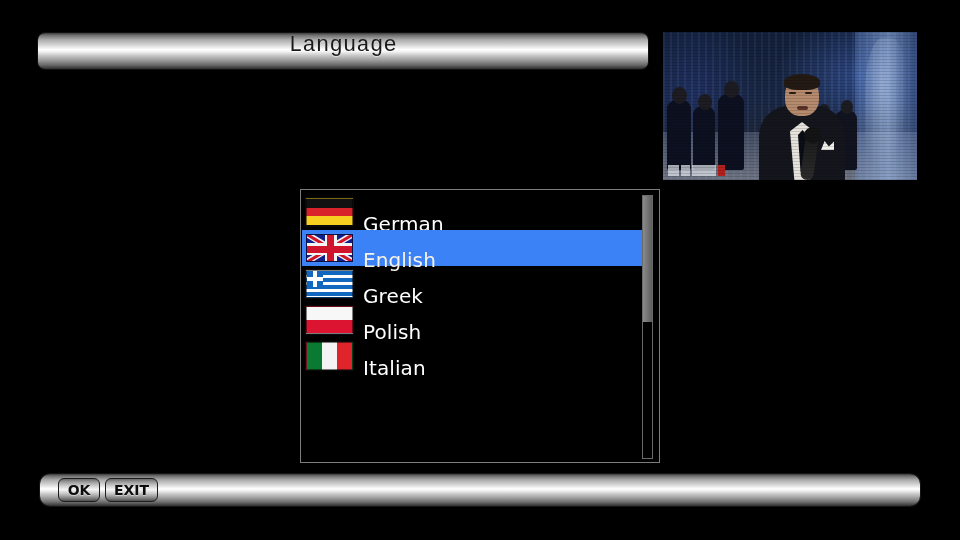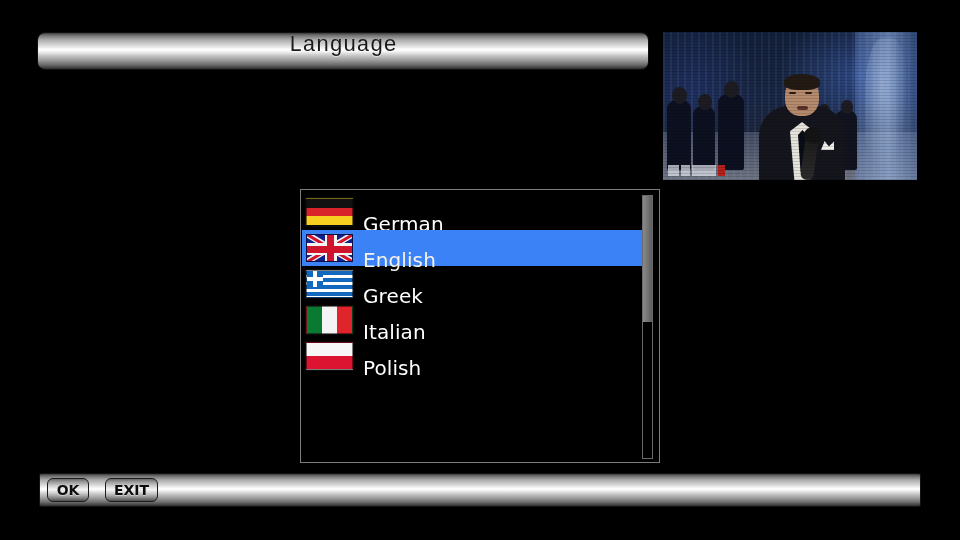--- a/index.html
+++ b/index.html
@@ -182,21 +182,21 @@
     background:#000; border:1px solid #6a6a6a;
   }
   #scroll-thumb {
     position:absolute; left:0; top:0; width:9px; height:127px;
     background:linear-gradient(to right,#8a8a8a,#707070 60%,#5d5d5d);
   }
 
   
   #bottom-bar {
     position:absolute; left:40px; top:474px; width:880px; height:32px;
-    border-radius:1px; display:flex; align-items:center; padding-left:7px; gap:16px;
+    border-radius:10px; display:flex; align-items:center; padding-left:18px; gap:5px;
     box-shadow:0 0 0 1px #141414;
   }
   .softkey {
     min-width:42px; height:24px; border-radius:6px;
     border:1px solid #1d1d1d;
     background:linear-gradient(to bottom,
       #696969 0%, #9c9c9c 14%, #cfcfcf 32%, #f4f4f4 48%,
       #d9d9d9 60%, #a8a8a8 76%, #757575 90%, #4e4e4e 100%);
     display:flex; align-items:center; justify-content:center;
     font-size:14px; font-weight:bold; color:#0d0d0d; padding:0 8px;
@@ -276,27 +276,27 @@
 
 
       <div class="lang-row">
         <span class="flag f-gr">
           <span class="gr-canton"></span>
         </span>
         <span class="lang-label">Greek</span>
       </div>
 
       <div class="lang-row">
+        <span class="flag f-pl"></span>
+        <span class="lang-label">Polish</span>
+      </div>
+
+      <div class="lang-row">
         <span class="flag f-it"></span>
         <span class="lang-label">Italian</span>
-      </div>
-
-      <div class="lang-row">
-        <span class="flag f-pl"></span>
-        <span class="lang-label">Polish</span>
       </div>
 
 
     </div>
 
     <div id="scroll-track">
       <div id="scroll-thumb" style="height: 125.76px; top: 0px;"></div>
     </div>
   </div>
 

